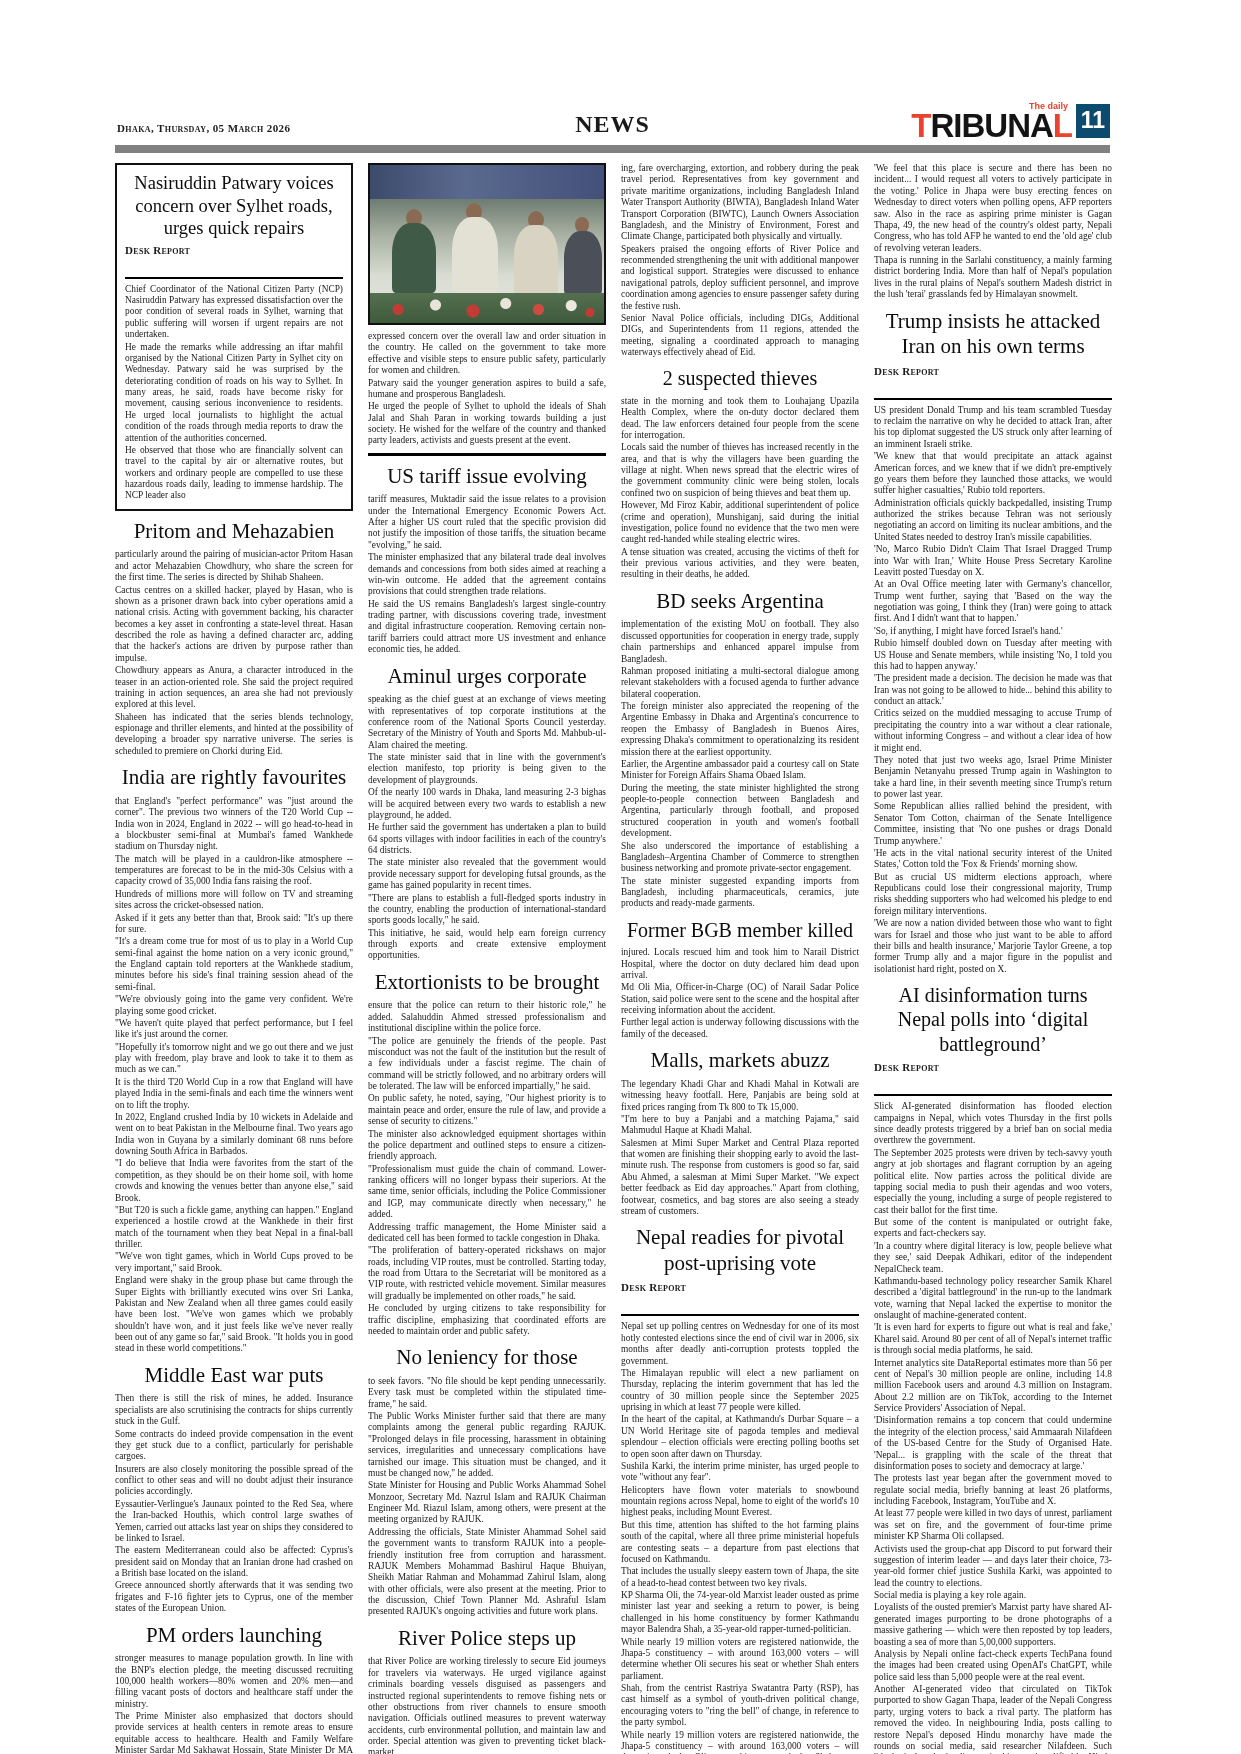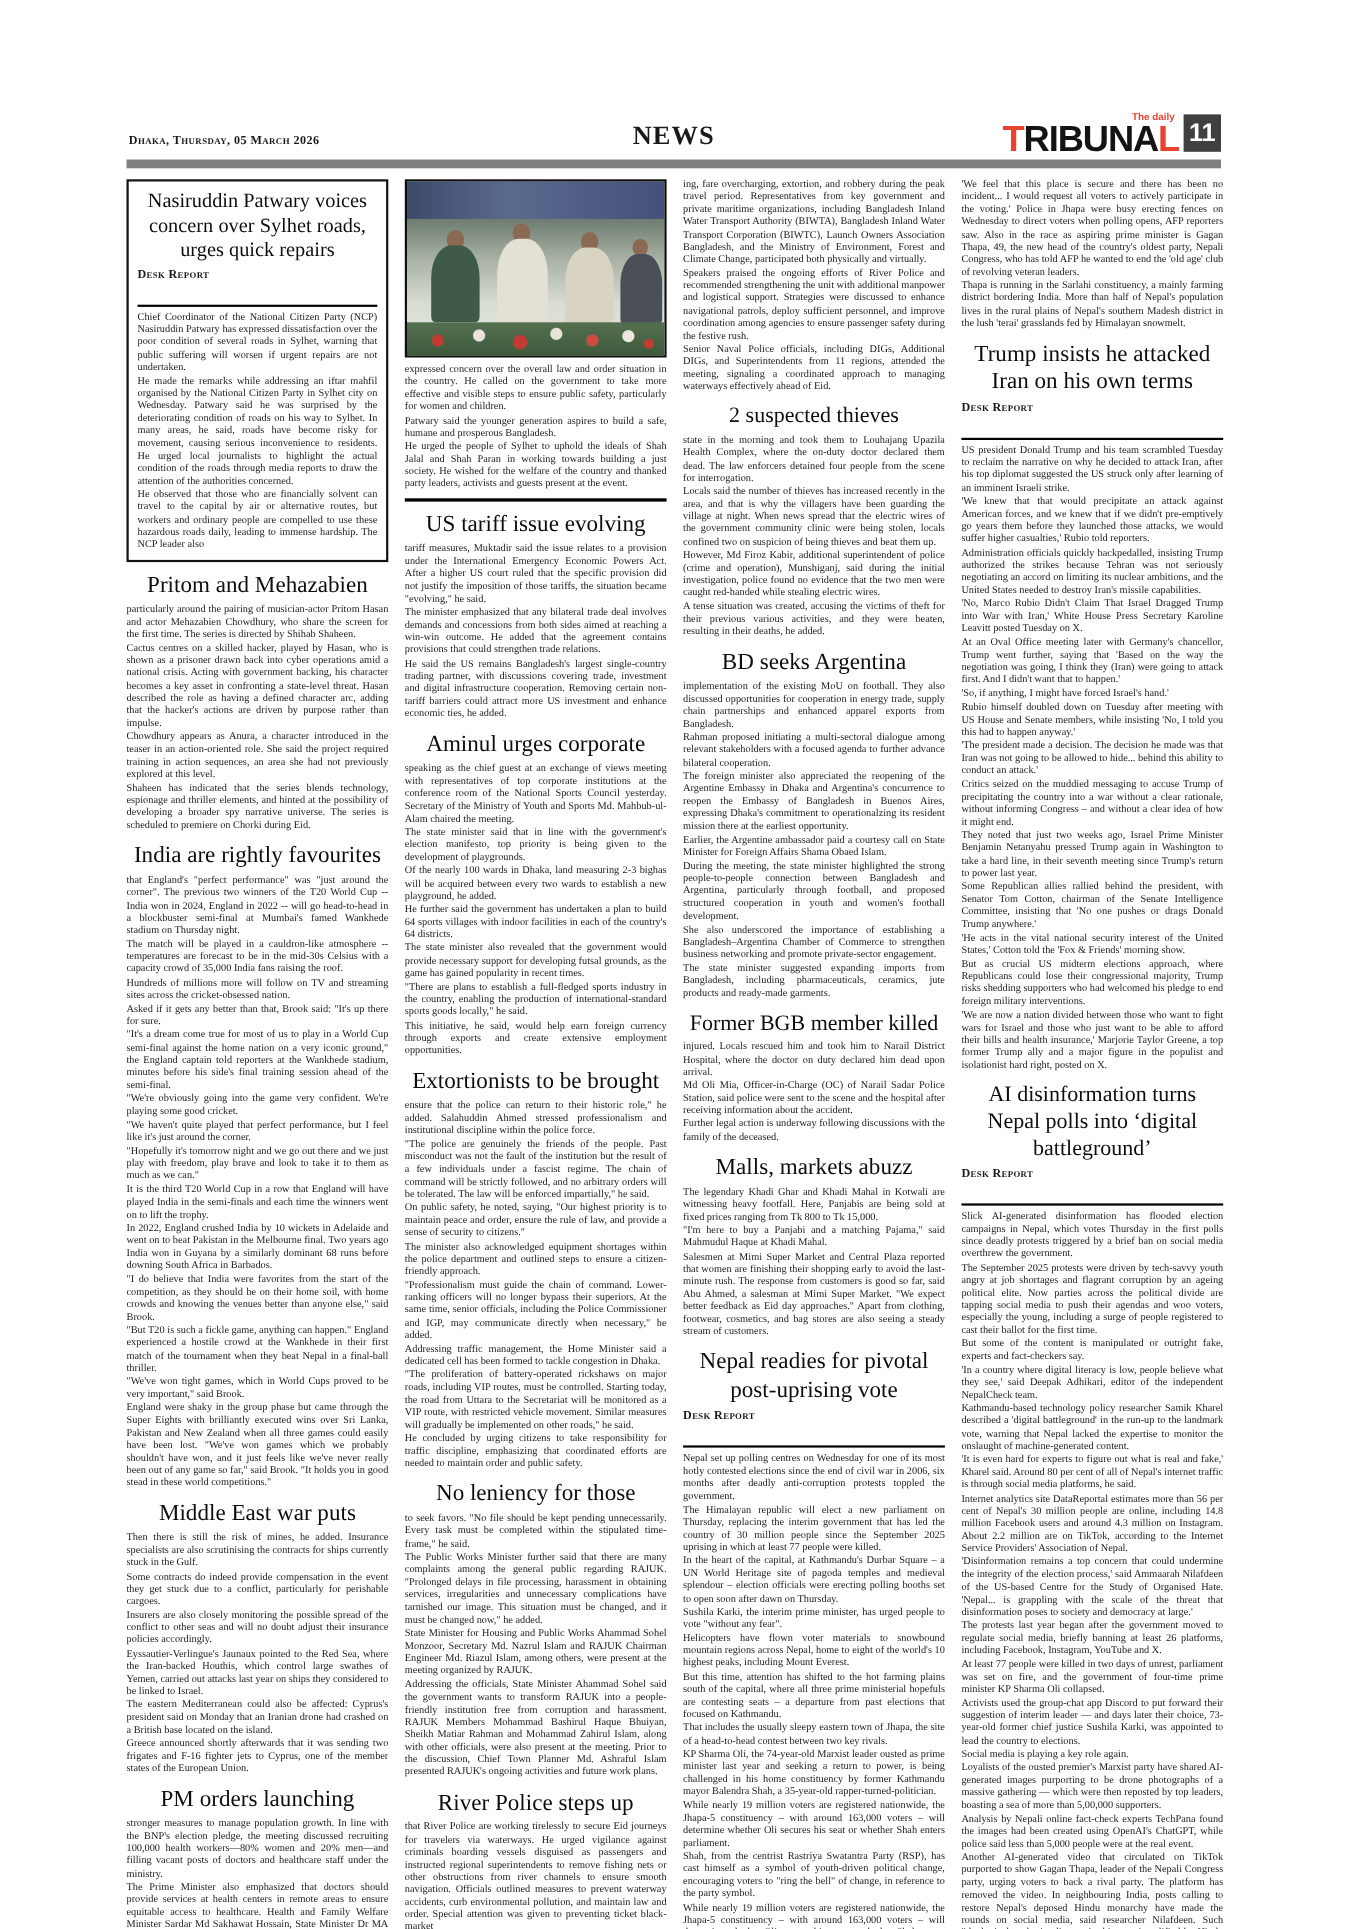--- a/index.html
+++ b/index.html
@@ -12,21 +12,21 @@
             font-variant:small-caps;letter-spacing:.4px;}
   .section-title{position:absolute;left:0;right:0;bottom:2px;text-align:center;
                  font-size:24px;font-weight:bold;letter-spacing:1px;}
   .masthead{position:absolute;right:0;bottom:0;display:flex;align-items:center;}
   .mast-text{text-align:right;line-height:1;}
   .tagline{display:block;color:#e8432e;font-family:"Liberation Sans",sans-serif;
            font-size:9px;font-weight:bold;margin:0 4px 1px 0;}
   .mast-title{font-family:"Liberation Sans","DejaVu Sans",sans-serif;font-weight:900;
               font-size:33px;letter-spacing:-1px;line-height:.85;color:#141414;}
   .t-red{color:#e8432e;}
-  .pagebox{width:34px;height:34px;background:#404040;color:#fff;margin-left:4px;
+  .pagebox{width:34px;height:34px;background:#0c4a6e;color:#fff;margin-left:4px;
            font-family:"Liberation Sans",sans-serif;font-weight:bold;font-size:23px;
            display:flex;align-items:center;justify-content:center;}
   .graybar{height:8px;background:#818181;margin-top:5px;}
   
   .cols{display:flex;gap:15px;margin-top:10px;}
   .col{width:238px;flex:0 0 auto;}
   p{margin:0 0 1px 0;font-size:9.4px;line-height:1.21;text-align:justify;}
   h2{font-weight:normal;text-align:center;font-size:21px;line-height:1.22;
      margin:8px 0 5px 0;color:#0d0d0d;}
   h2.small{font-size:20px;}
@@ -216,21 +216,21 @@
           <div>
               <p>state in the morning and took them to Louhajang Upazila Health Complex, where the on-duty doctor declared them dead. The law enforcers detained four people from the scene for interrogation.</p>
               <p>Locals said the number of thieves has increased recently in the area, and that is why the villagers have been guarding the village at night. When news spread that the electric wires of the government community clinic were being stolen, locals confined two on suspicion of being thieves and beat them up.</p>
               <p>However, Md Firoz Kabir, additional superintendent of police (crime and operation), Munshiganj, said during the initial investigation, police found no evidence that the two men were caught red-handed while stealing electric wires.</p>
               <p>A tense situation was created, accusing the victims of theft for their previous various activities, and they were beaten, resulting in their deaths, he added.</p>
             </div>
         </div>
         <div>
           <h2>BD seeks Argentina</h2>
           <div>
-              <p>implementation of the existing MoU on football. They also discussed opportunities for cooperation in energy trade, supply chain partnerships and enhanced apparel exports from Bangladesh.</p>
+              <p>implementation of the existing MoU on football. They also discussed opportunities for cooperation in energy trade, supply chain partnerships and enhanced apparel impulse from Bangladesh.</p>
               <p>Rahman proposed initiating a multi-sectoral dialogue among relevant stakeholders with a focused agenda to further advance bilateral cooperation.</p>
               <p>The foreign minister also appreciated the reopening of the Argentine Embassy in Dhaka and Argentina's concurrence to reopen the Embassy of Bangladesh in Buenos Aires, expressing Dhaka's commitment to operationalzing its resident mission there at the earliest opportunity.</p>
               <p>Earlier, the Argentine ambassador paid a courtesy call on State Minister for Foreign Affairs Shama Obaed Islam.</p>
               <p>During the meeting, the state minister highlighted the strong people-to-people connection between Bangladesh and Argentina, particularly through football, and proposed structured cooperation in youth and women's football development.</p>
               <p>She also underscored the importance of establishing a Bangladesh–Argentina Chamber of Commerce to strengthen business networking and promote private-sector engagement.</p>
               <p>The state minister suggested expanding imports from Bangladesh, including pharmaceuticals, ceramics, jute products and ready-made garments.</p>
             </div>
         </div>
         <div>
           <h2 class="small">Former BGB member killed</h2>

